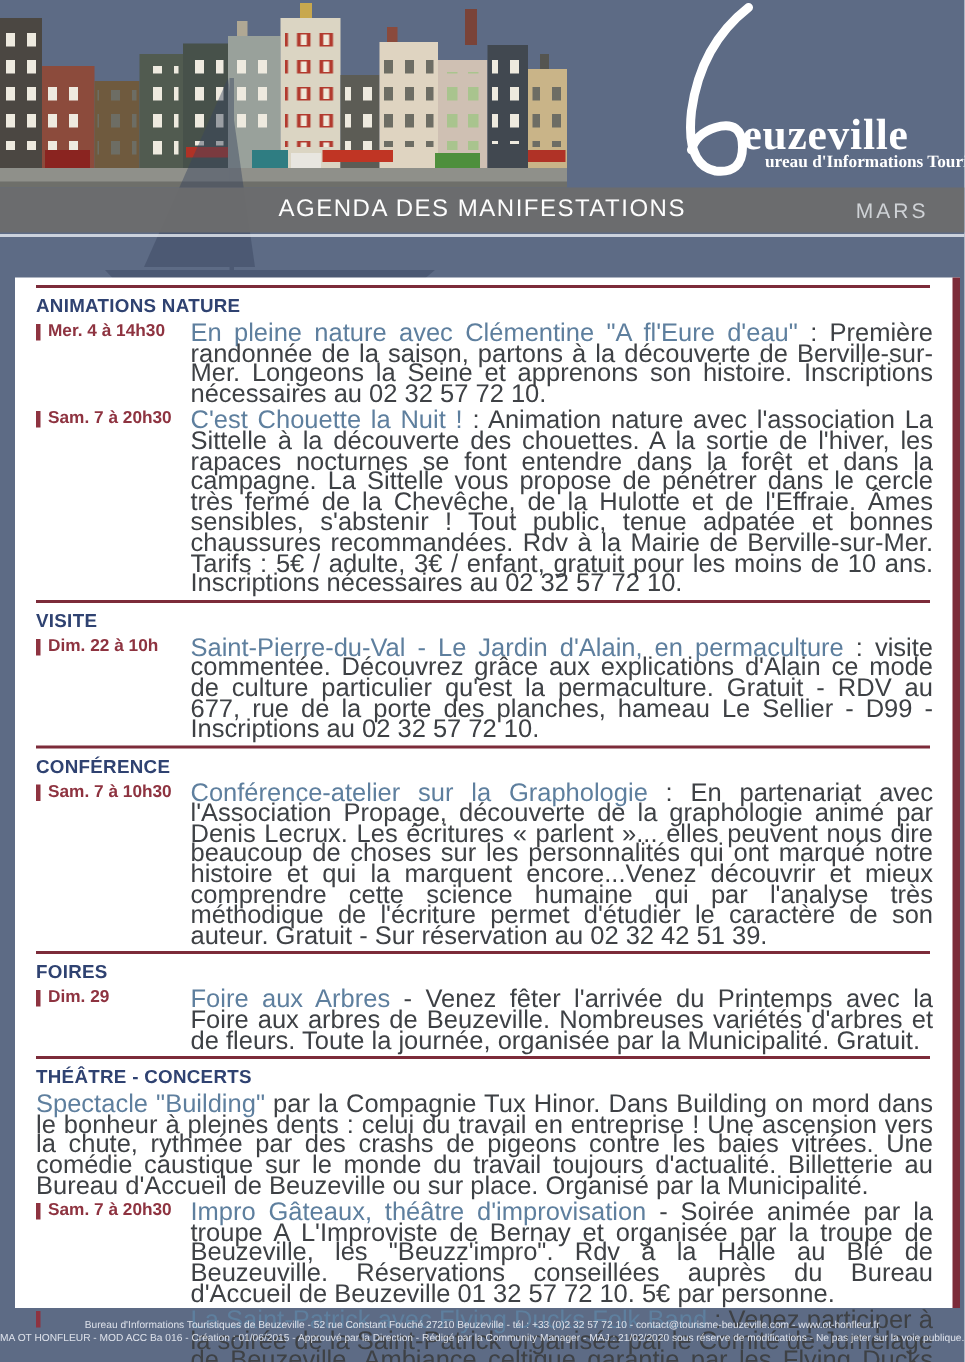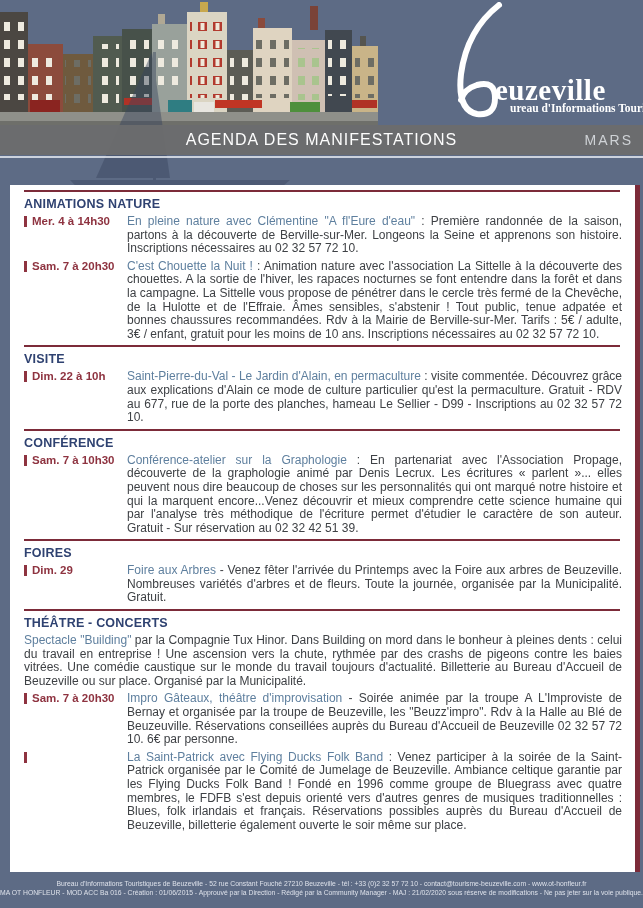--- a/index.html
+++ b/index.html
@@ -12,35 +12,35 @@
   .logo{position:absolute;top:0;right:0;width:250px;height:125px;z-index:3;}
   .bswash{position:absolute;left:44px;top:2px;}
   .logo .name{position:absolute;left:102px;top:74px;color:#fff;
     font-family:"Liberation Serif",serif;font-weight:bold;font-size:29px;letter-spacing:.5px;}
   .logo .sub{position:absolute;left:117px;top:102px;color:#fff;white-space:nowrap;
     font-family:"Liberation Serif",serif;font-weight:bold;font-size:11.5px;}
 
   .band{position:absolute;top:125px;left:0;width:643px;height:30px;z-index:2;
     background:rgba(108,108,108,.94);display:flex;align-items:center;justify-content:center;}
   .band-title{color:#fdfdfd;font-size:16px;letter-spacing:1px;font-weight:400;}
-  .band-month{position:absolute;right:10px;color:#cfd2d6;font-size:14px;letter-spacing:2px;margin-left:45px;}
+  .band-month{position:absolute;right:24px;color:#cfd2d6;font-size:14px;letter-spacing:2px;margin-left:45px;}
   .underline{position:absolute;top:156px;left:0;width:643px;height:2px;z-index:2;
     background:rgba(233,236,242,.8);}
 
   
   .panel{position:absolute;top:185px;left:10px;width:630px;height:687px;box-sizing:border-box;
     background:#ffffff;border-right:5px solid #7c2b39;padding:1px 13px 0 12px;z-index:2;}
   .rule{height:2px;background:#7c2b39;margin:4px 2px 5px 2px;}
   section{display:block;}
   .sec-title{color:#2f4271;font-size:12.5px;font-weight:bold;letter-spacing:.2px;margin:0 0 4px 2px;}
   .entry{display:flex;margin:1px 0 4px 2px;}
   .edate{flex:0 0 103px;display:flex;color:#8e3340;font-weight:bold;font-size:11.5px;line-height:13.5px;}
   .bar{flex:none;width:3px;height:11px;margin:1px 5px 0 0;background:#8e3340;}
   .dtext{white-space:pre-line;text-align:right;}
-  .desc{flex:1;margin:0;font-size:12px;line-height:13.6px;text-align:justify;color:#3e4145;}
+  .desc{flex:1;margin:0;font-size:17px;line-height:13.6px;text-align:justify;color:#3e4145;}
   .etitle{color:#5e7f9e;}
   .ebody{color:#3e4145;}
 
   
   .footer{position:absolute;top:879px;left:0;width:643px;text-align:center;z-index:2;
     color:#dde1ea;font-size:6.8px;line-height:9px;}
 </style>
 </head>
 <body>
 
@@ -198,21 +198,21 @@
 
       <div class="entry">
         <p class="desc"><span class="etitle">Spectacle "Building"</span><span class="ebody"> par la Compagnie Tux Hinor. Dans Building on mord dans le bonheur à pleines dents : celui du travail en entreprise ! Une ascension vers la chute, rythmée par des crashs de pigeons contre les baies vitrées. Une comédie caustique sur le monde du travail toujours d'actualité. Billetterie au Bureau d'Accueil de Beuzeville ou sur place. Organisé par la Municipalité.</span></p>
       </div>
 
       <div class="entry">
         <div class="edate">
           <span class="bar"></span>
           <span class="dtext">Sam. 7 à 20h30</span>
         </div>
-        <p class="desc"><span class="etitle">Impro Gâteaux, théâtre d'improvisation</span><span class="ebody"> - Soirée animée par la troupe A L'Improviste de Bernay et organisée par la troupe de Beuzeville, les "Beuzz'impro". Rdv à la Halle au Blé de Beuzeuville. Réservations conseillées auprès du Bureau d'Accueil de Beuzeville 02 32 57 72 10. 6€ par personne.</span></p>
+        <p class="desc"><span class="etitle">Impro Gâteaux, théâtre d'improvisation</span><span class="ebody"> - Soirée animée par la troupe A L'Improviste de Bernay et organisée par la troupe de Beuzeville, les "Beuzz'impro". Rdv à la Halle au Blé de Beuzeuville. Réservations conseillées auprès du Bureau d'Accueil de Beuzeville 01 32 57 72 10. 5€ par personne.</span></p>
       </div>
 
       <div class="entry">
         <div class="edate">
           <span class="bar"></span>
         </div>
         <p class="desc"><span class="etitle">La Saint-Patrick avec Flying Ducks Folk Band</span><span class="ebody"> : Venez participer à la soirée de la Saint-Patrick organisée par le Comité de Jumelage de Beuzeville. Ambiance celtique garantie par les Flying Ducks Folk Band ! Fondé en 1996 comme groupe de Bluegrass avec quatre membres, le FDFB s'est depuis orienté vers d'autres genres de musiques traditionnelles : Blues, folk irlandais et français. Réservations possibles auprès du Bureau d'Accueil de Beuzeville, billetterie également ouverte le soir même sur place.</span></p>
       </div>
     </section>
 

